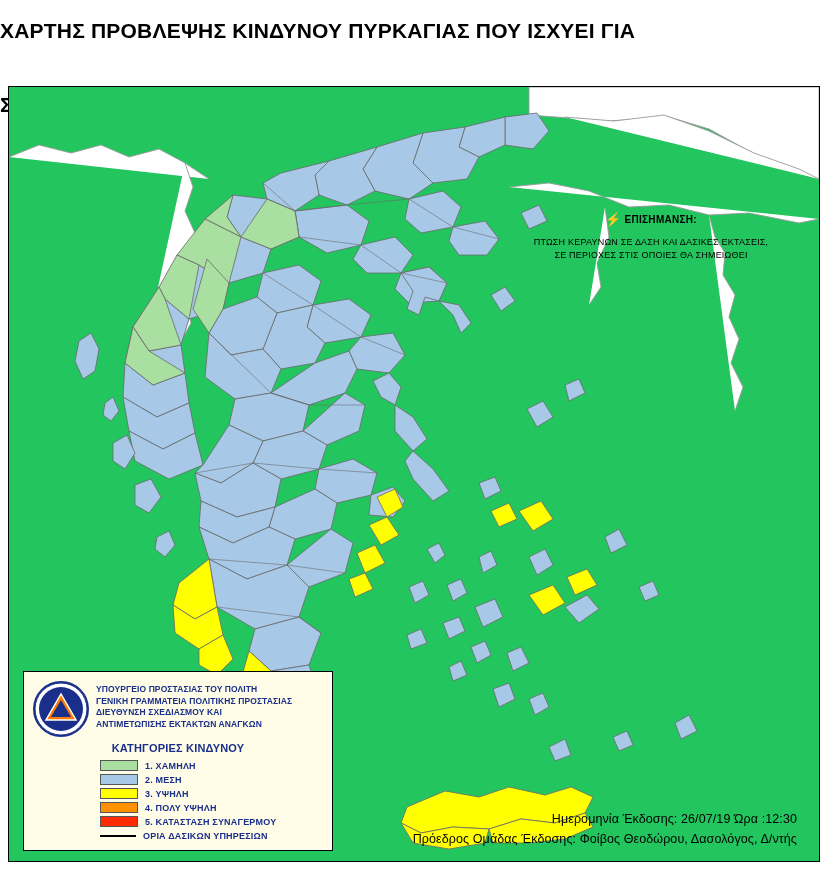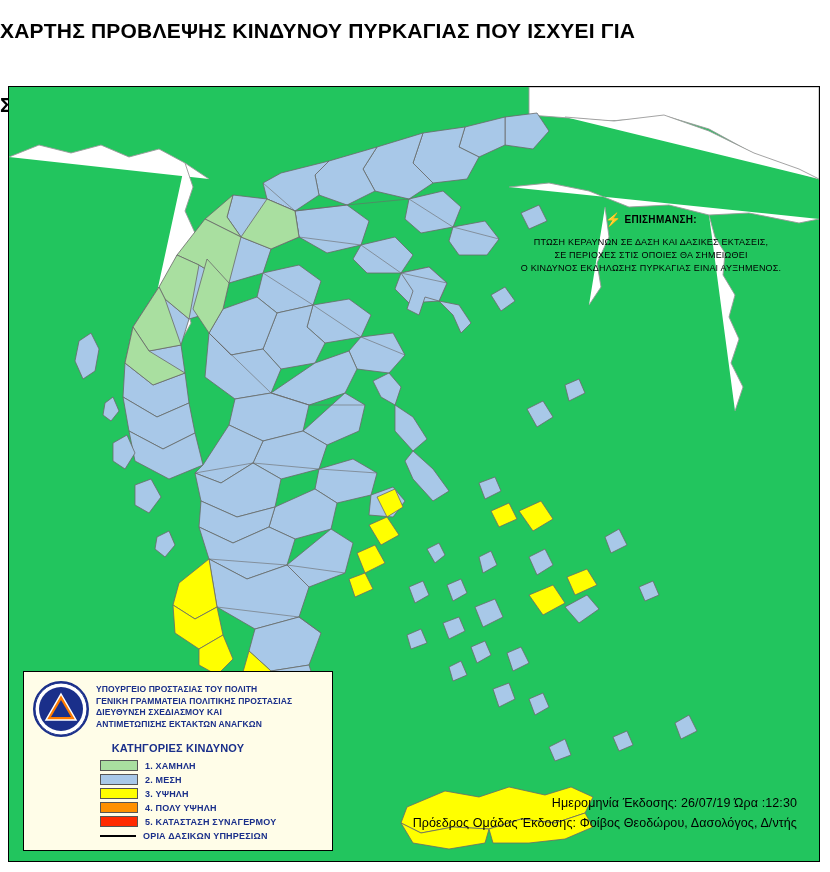--- a/index.html
+++ b/index.html
@@ -150,21 +150,21 @@
   .legend-item.boundary .legend-swatch {
     border: none;
     height: 0;
     border-top: 2px solid #000000;
   }
 
   
   #footer-block {
     position: absolute;
     right: 22px;
-    bottom: 28px;
+    bottom: 12px;
     text-align: right;
   }
   .footer-line {
     font-size: 12.5px;
     line-height: 20px;
     letter-spacing: 0.1px;
     white-space: nowrap;
   }
 </style>
 </head>
@@ -329,21 +329,20 @@
       <path d="M208,520 L290,530 L312,546"></path>
     </g>
   </svg>
 
   <div id="notice-block">
     <div id="notice-head">
       <span class="bolt">⚡</span><span>ΕΠΙΣΗΜΑΝΣΗ:</span>
     </div>
     <div class="notice-line">ΠΤΩΣΗ ΚΕΡΑΥΝΩΝ ΣΕ ΔΑΣΗ ΚΑΙ ΔΑΣΙΚΕΣ ΕΚΤΑΣΕΙΣ,</div>
     <div class="notice-line">ΣΕ ΠΕΡΙΟΧΕΣ ΣΤΙΣ ΟΠΟΙΕΣ ΘΑ ΣΗΜΕΙΩΘΕΙ</div>
-    <div class="notice-line">Ο ΚΙΝΔΥΝΟΣ ΕΚΔΗΛΩΣΗΣ ΠΥΡΚΑΓΙΑΣ ΕΙΝΑΙ ΑΥΞΗΜΕΝΟΣ.</div>
   </div>
 
   <div id="legend-box">
     <div id="legend-header">
       <div id="legend-logo">
         <svg width="58" height="58" viewBox="0 0 58 58">
           <circle cx="29" cy="29" r="27" fill="#ffffff" stroke="#1a2f8a" stroke-width="2"></circle>
           <circle cx="29" cy="29" r="22" fill="#1a2f8a"></circle>
           <path d="M29,14 L44,40 L14,40 Z" fill="#ff7a00" stroke="#ffffff" stroke-width="1.5"></path>
           <path d="M29,20 L39,37 L19,37 Z" fill="#1a2f8a"></path>

